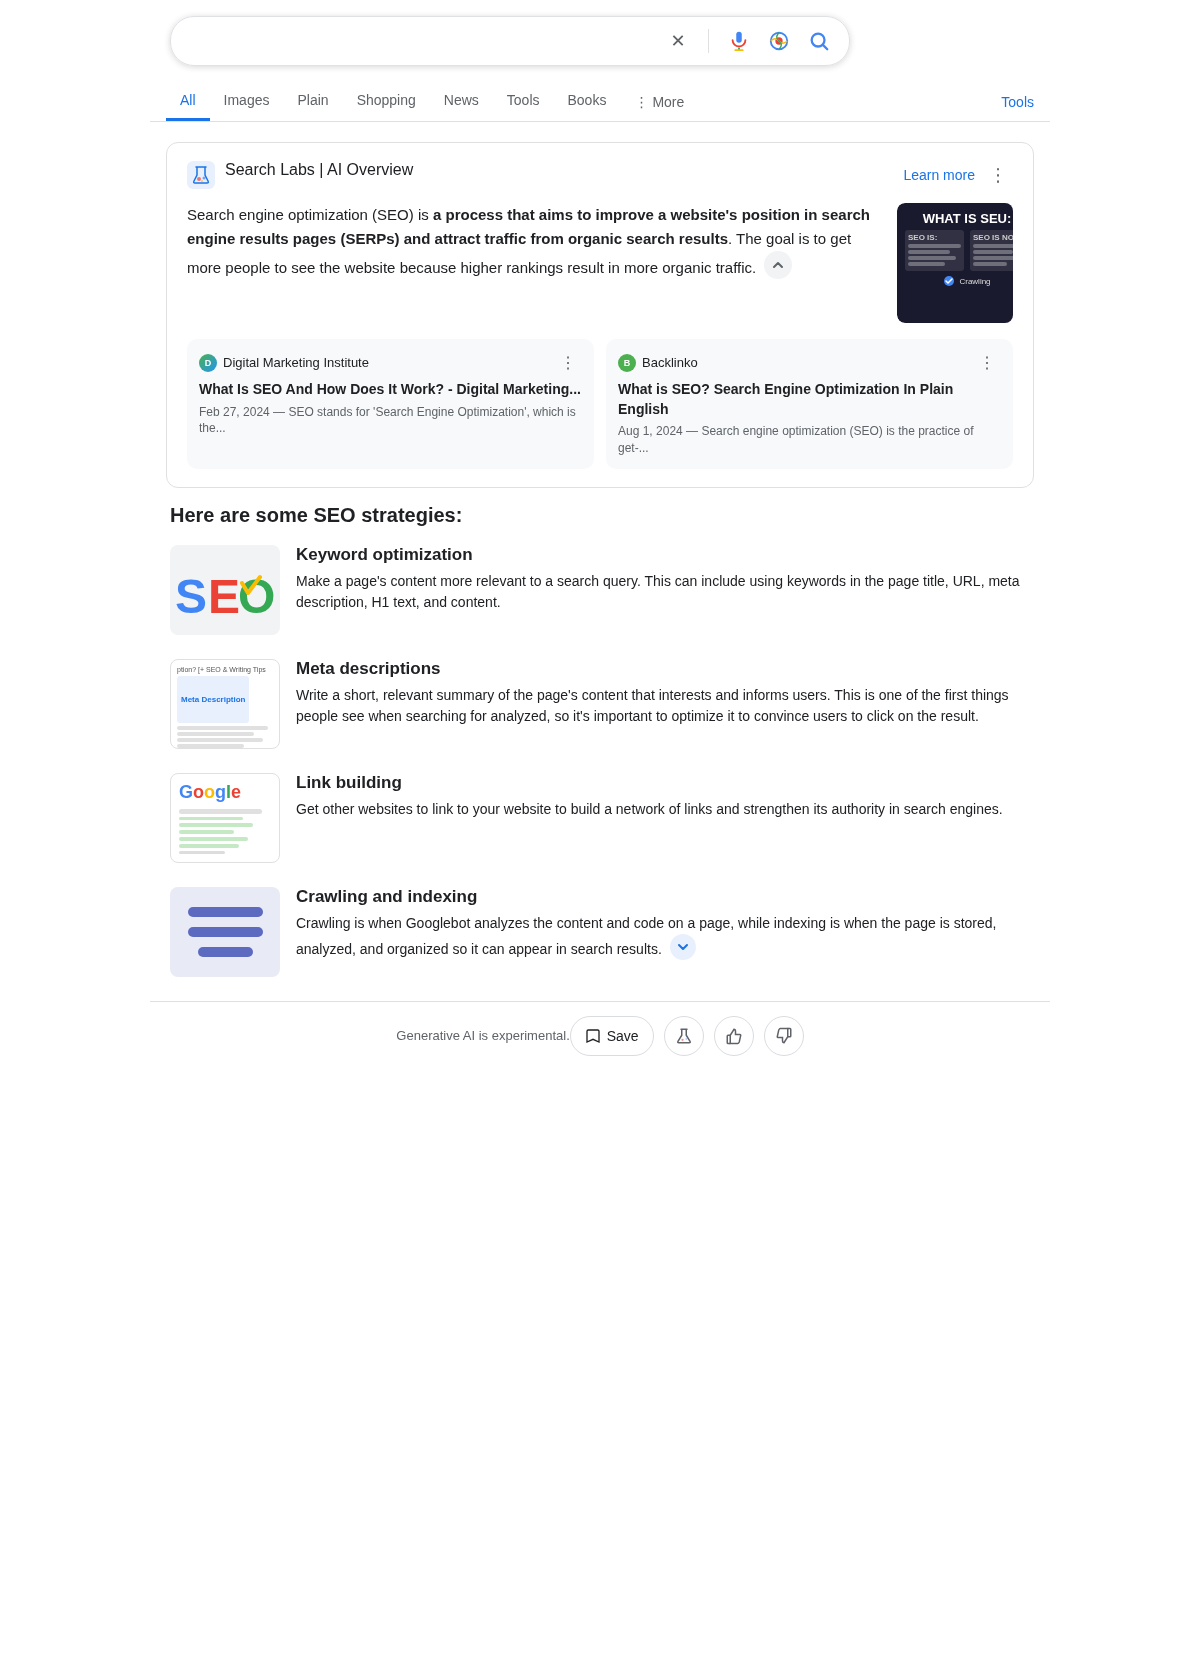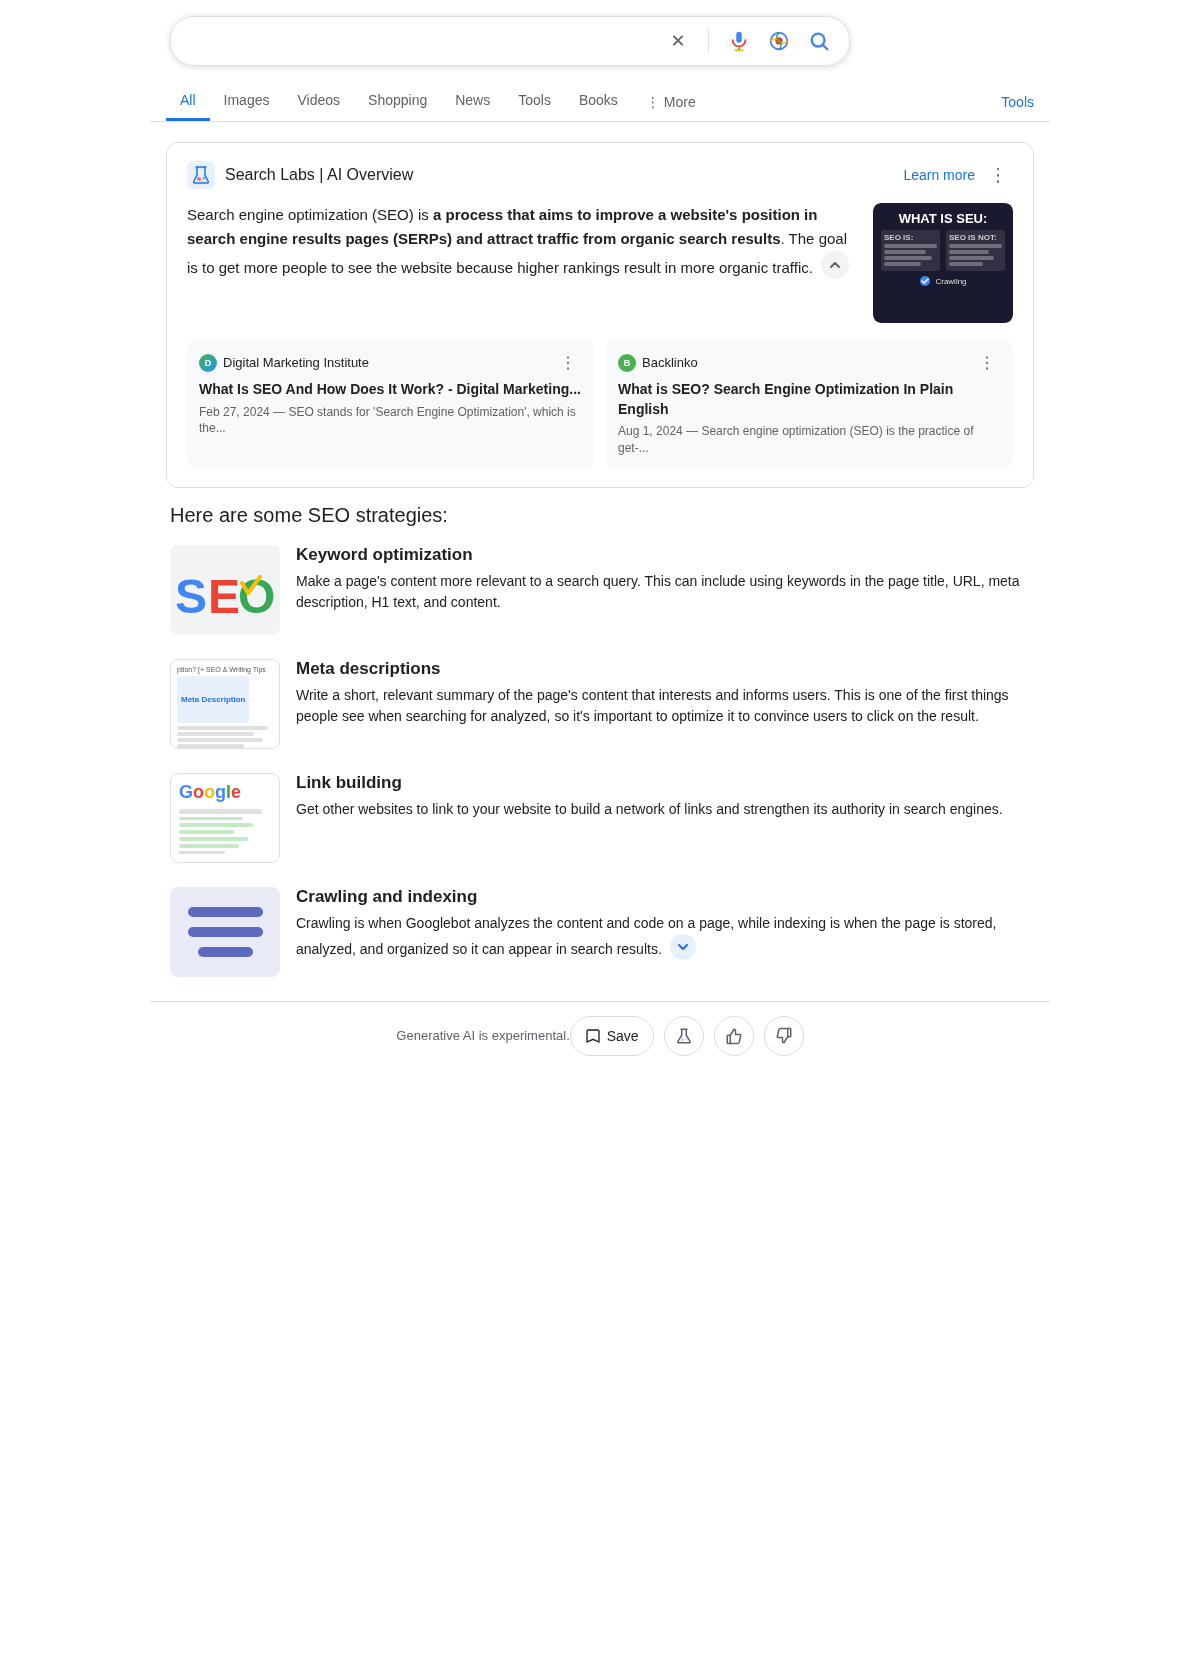--- a/index.html
+++ b/index.html
@@ -93,21 +93,21 @@
       padding: 18px 20px;
     }
     .ai-header {
       display: flex;
       align-items: center;
       justify-content: space-between;
       margin-bottom: 14px;
     }
     .ai-header-left {
       display: flex;
-      align-items: center;
+      align-items: flex-start;
       gap: 10px;
     }
     .ai-logo {
       width: 28px;
       height: 28px;
     }
     .ai-title {
       font-size: 16px;
       font-weight: 500;
       color: #202124;
@@ -140,21 +140,21 @@
       justify-content: center;
       background: #f1f3f4;
       border-radius: 50%;
       width: 28px;
       height: 28px;
       cursor: pointer;
       margin-left: 4px;
     }
 
     .ai-image {
-      width: 140px;
+      width: 116px;
       flex-shrink: 0;
       border-radius: 8px;
       overflow: hidden;
       background: #f8f9fa;
     }
     .ai-image-inner {
       width: 140px;
       height: 120px;
       background: #1a1a2e;
       display: flex;
@@ -245,21 +245,21 @@
       line-height: 1.4;
     }
 
     
     .strategies-section {
       margin: 16px 16px 0 16px;
       padding: 0 4px;
     }
     .strategies-title {
       font-size: 20px;
-      font-weight: 400;
+      font-weight: 700;
       margin-bottom: 18px;
       color: #202124;
     }
     .strategy-item {
       display: flex;
       gap: 16px;
       margin-bottom: 24px;
       align-items: flex-start;
     }
     .strategy-icon {
@@ -404,21 +404,21 @@
           <path d="M16.5 16.5 L21 21" stroke="#4285f4" stroke-width="2.5" stroke-linecap="round"></path>
         </svg>
       </span>
     </div>
   </div>
 </div>
 
 <nav class="nav-tabs">
   <div class="nav-tab active">All</div>
   <div class="nav-tab">Images</div>
-  <div class="nav-tab">Videos</div>
+  <div class="nav-tab">Plain</div>
   <div class="nav-tab">Shopping</div>
   <div class="nav-tab">News</div>
   <div class="nav-tab">Tools</div>
   <div class="nav-tab">Books</div>
   <div class="nav-more">
     <span>⋮</span>
     <span>More</span>
   </div>
   <div class="nav-tools">Tools</div>
 </nav>

